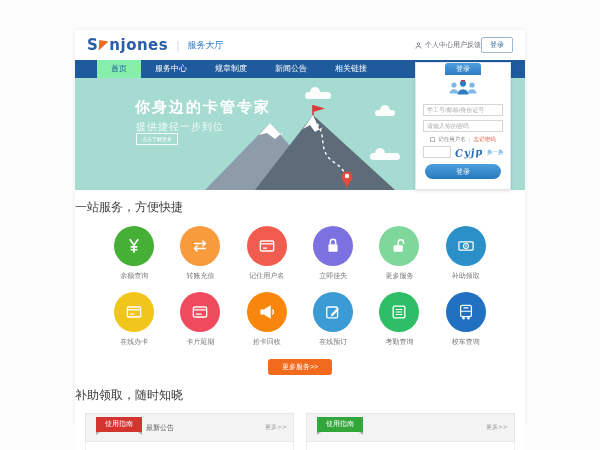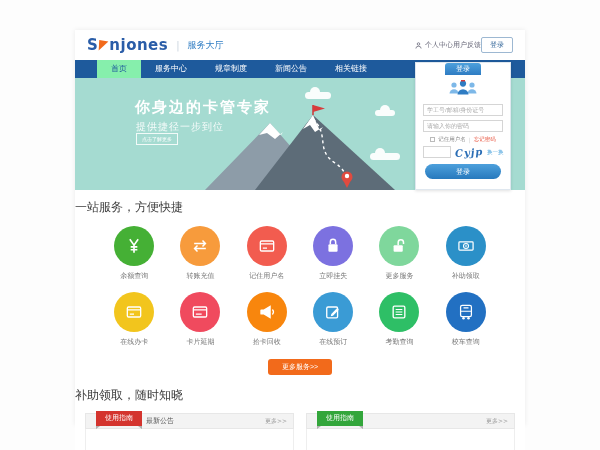--- a/index.html
+++ b/index.html
@@ -63,21 +63,21 @@
   .svc-circle { width:40px; height:40px; border-radius:50%; margin:0 auto; display:flex; align-items:center; justify-content:center; }
   .svc-circle svg { width:20px; height:20px; }
   .svc-label { font-size:7px; color:#777; margin-top:5px; }
   .more-btn { display:block; width:64px; height:16px; margin:12px auto 0; background:#f26a1b; border:none;
     border-radius:3px; color:#fff; font-size:7px; cursor:pointer; }
 
   
   .announce { padding-top:12px; background:#fff; }
   .panels { display:flex; gap:12px; width:430px; margin:9px auto 0; }
   .panel { flex:1; }
-  .panel-head { position:relative; height:16px; background:#f3f3f3; border:1px solid #e7e7e7;
+  .panel-head { position:relative; height:29px; background:#f3f3f3; border:1px solid #e7e7e7;
     display:flex; align-items:center; }
   .ribbon { position:relative; top:-3px; left:10px; color:#fff; font-size:7px; padding:4px 9px; line-height:1; }
   .ribbon::before, .ribbon::after { content:""; position:absolute; bottom:-3px; border-top:3px solid rgba(0,0,0,.28); }
   .ribbon::before { left:0; border-right:4px solid transparent; }
   .ribbon::after { right:0; border-left:4px solid transparent; }
   .panel-tab { font-size:7px; color:#555; margin-left:14px; cursor:pointer; }
   .panel-more { margin-left:auto; margin-right:6px; font-size:6px; color:#999; cursor:pointer; }
   .panel-body { height:32px; background:#fff; border:1px solid #eee; border-top:none; }
 </style>
 </head>

